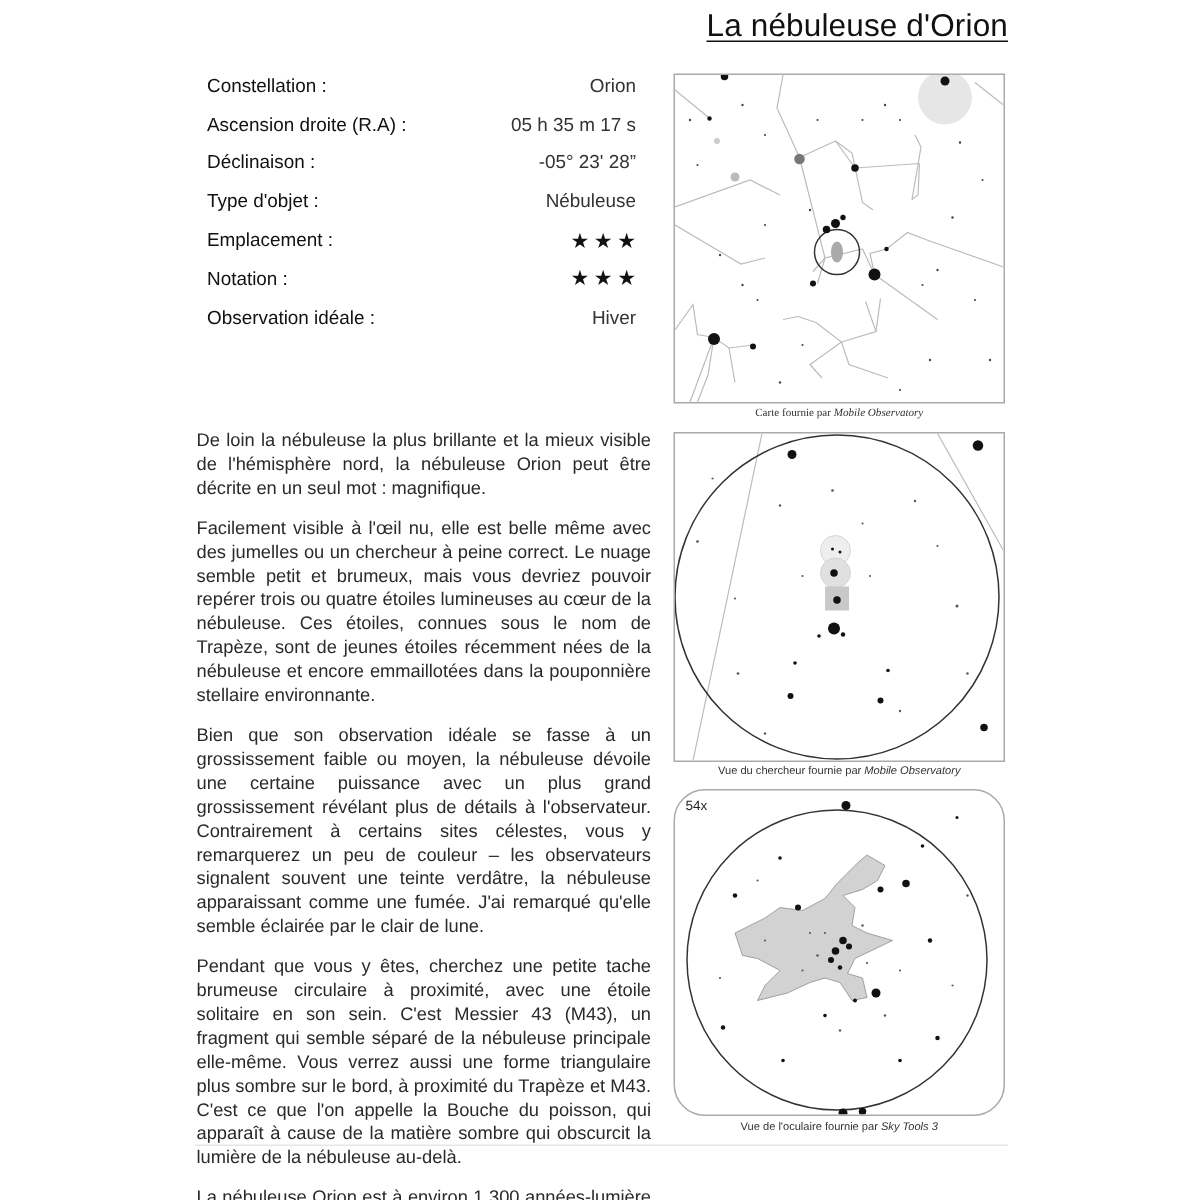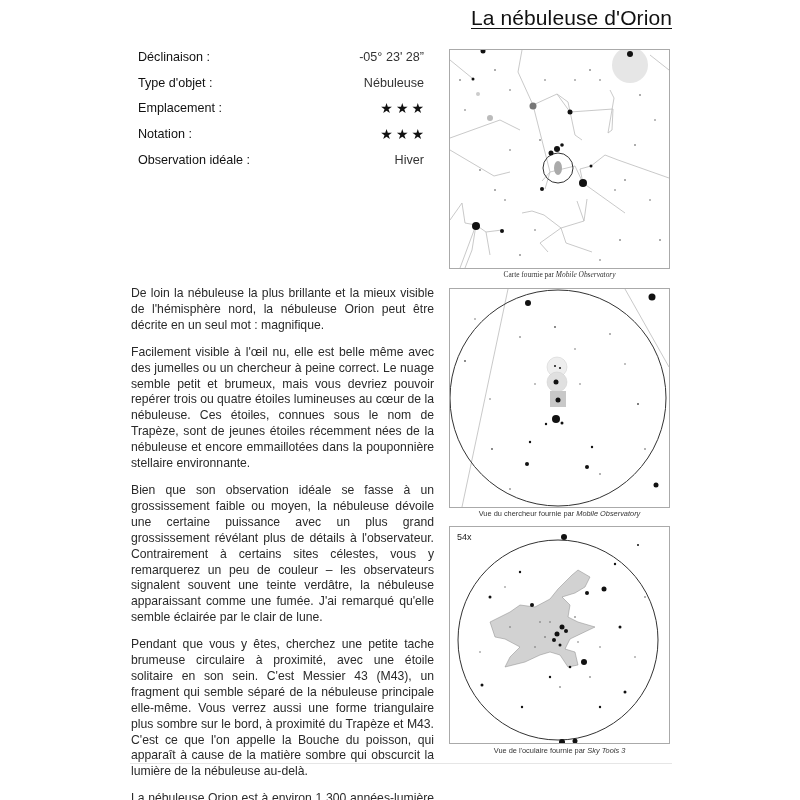--- a/index.html
+++ b/index.html
@@ -24,20 +24,28 @@
   .footer .pg { color:#9a9a9a; letter-spacing:3px; }
   .mag { position:absolute; left:7px; top:5px; font-size:9px; color:#222; }
 </style>
 </head>
 <body>
 
 <div class="title">La nébuleuse d'Orion</div>
 
 <div class="info">
   <div class="info-row">
+    <span class="info-label">Constellation :</span>
+    <span class="info-value">Orion</span>
+  </div>
+  <div class="info-row">
+    <span class="info-label">Ascension droite (R.A) :</span>
+    <span class="info-value">05 h 35 m 17 s</span>
+  </div>
+  <div class="info-row">
     <span class="info-label">Déclinaison :</span>
     <span class="info-value">-05° 23' 28”</span>
   </div>
   <div class="info-row">
     <span class="info-label">Type d'objet :</span>
     <span class="info-value">Nébuleuse</span>
   </div>
   <div class="info-row">
     <span class="info-label">Emplacement :</span>
     <span class="info-value stars">★★★</span>
@@ -176,21 +184,21 @@
       <circle cx="85" cy="95" r="0.7"></circle>
         <circle cx="130" cy="95" r="0.7"></circle>
         <circle cx="25" cy="30" r="0.7"></circle>
     </g>
   </svg>
 </div>
 <div class="caption" style="top:509px;">
   <span>Vue du chercheur fournie par </span><i>Mobile Observatory</i>
 </div>
 
-<div class="figure" style="top:526px; height:216px;">
+<div class="figure" style="top:526px; height:216px;border-radius:21px;">
   <div class="mag">54x</div>
   <svg width="219" height="216" viewBox="0 0 219 216">
     <circle cx="108" cy="113" r="100" fill="none" stroke="#333" stroke-width="1"></circle>
     <path d="M40,95 L60,85 L70,78 L85,80 L100,72 L108,62 L115,55 L122,48 L128,43 L140,50 L135,60 L125,66 L112,70 L120,78 L118,90 L128,95 L145,100 L120,112 L115,122 L125,125 L128,138 L118,140 L110,128 L100,125 L90,128 L75,135 L55,140 L60,130 L70,120 L55,112 L45,110 Z" fill="#d2d2d2" stroke="#888" stroke-width="0.5"></path>
     <g fill="#111">
       <circle cx="114" cy="10" r="3"></circle>
         <circle cx="112" cy="215" r="3"></circle>
         <circle cx="125" cy="214" r="2.5"></circle>
       <circle cx="154" cy="62" r="2.5"></circle>
         <circle cx="137" cy="66" r="2"></circle>

